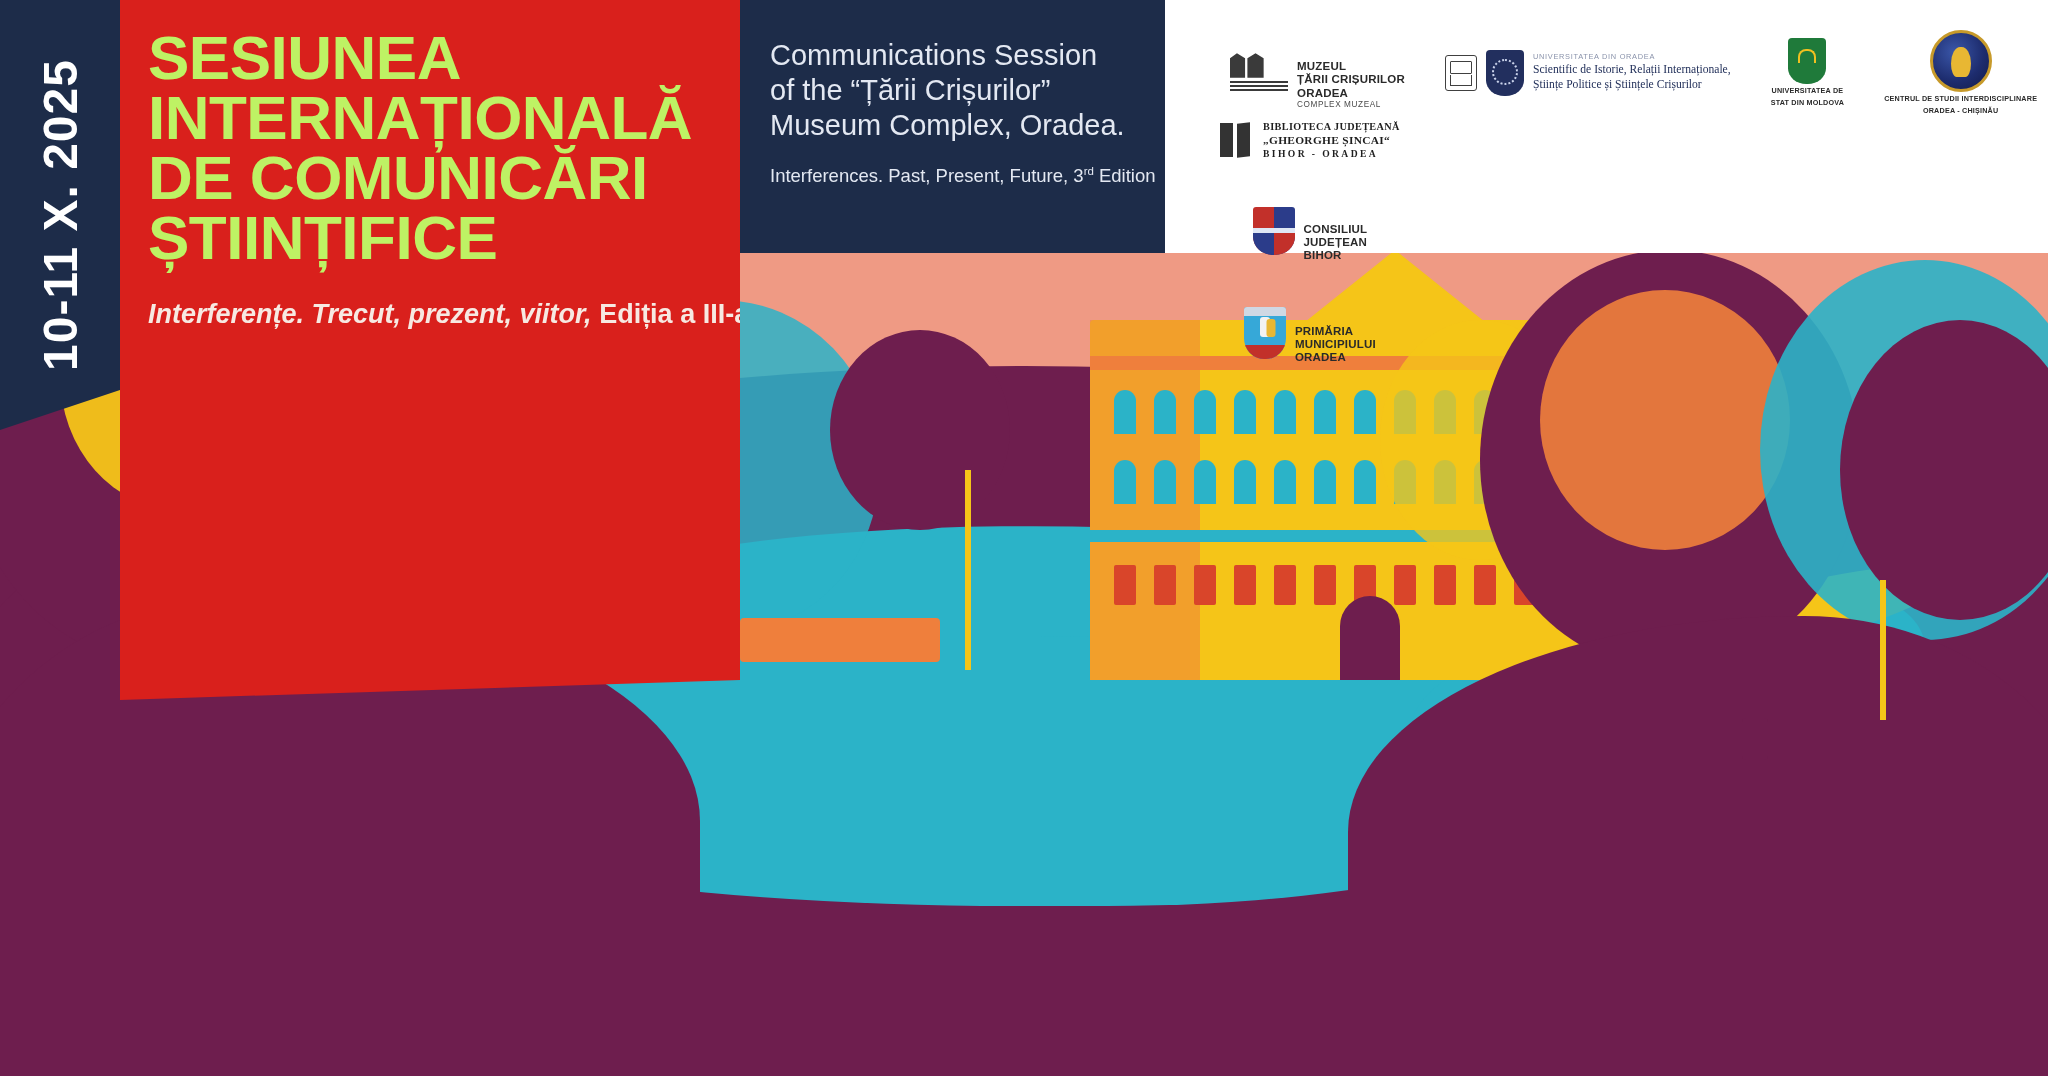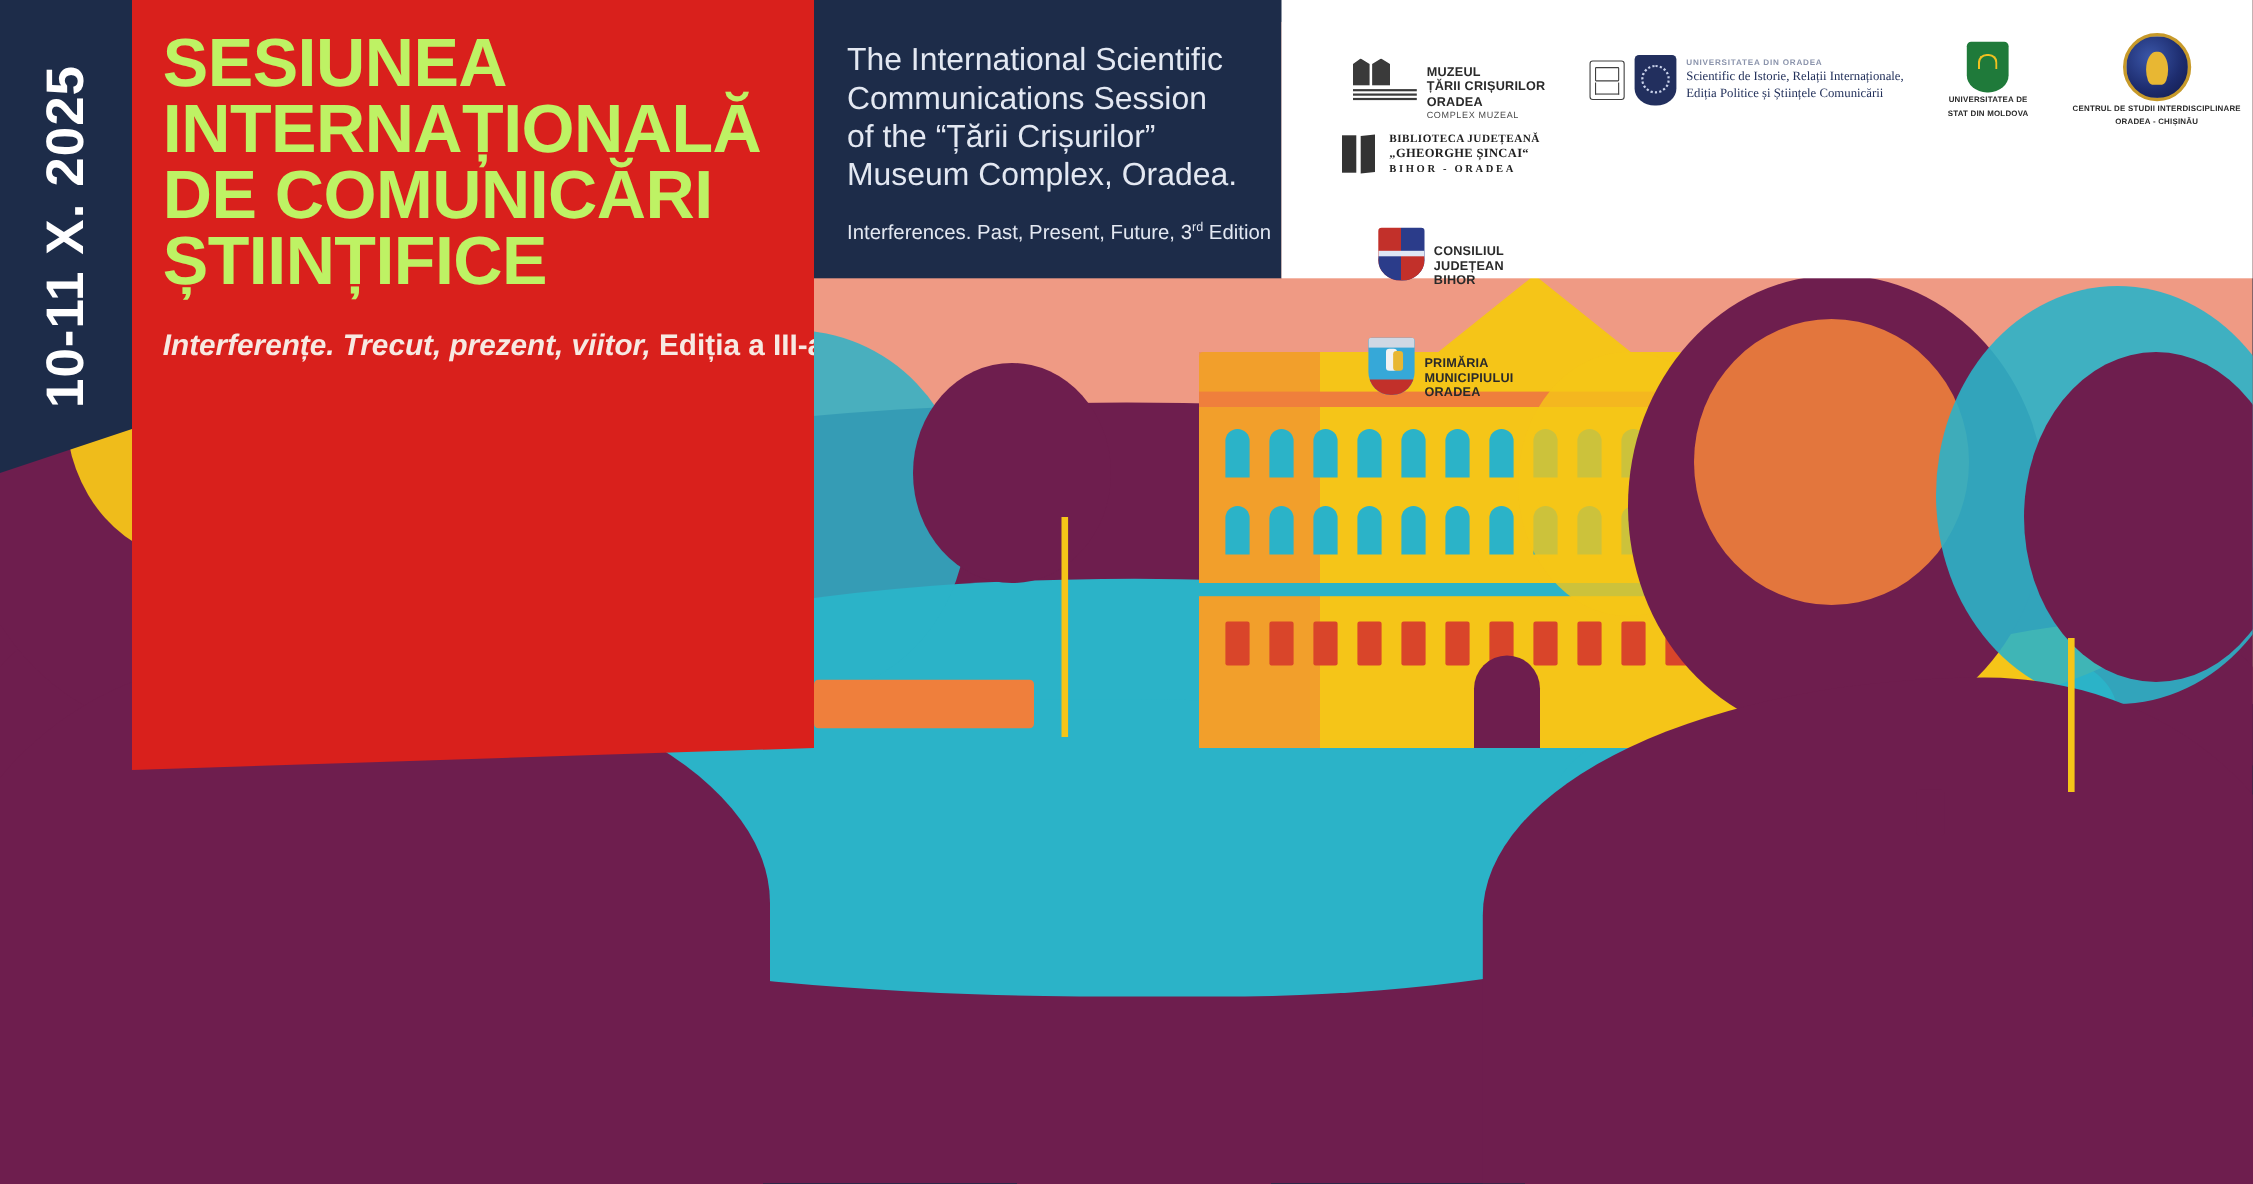--- a/index.html
+++ b/index.html
@@ -332,21 +332,21 @@
   }
   .logo-txt {
     color: #2a2a2a;
     line-height: 1.16;
   }
   .logo-txt .l1 { font-size: 11.5px; font-weight: 700; letter-spacing: .2px; margin-top: 24px; }
   .logo-txt .l2 { font-size: 11.5px; font-weight: 700; letter-spacing: .2px; }
   .logo-txt .l3 { font-size: 11.5px; font-weight: 700; letter-spacing: .2px; }
   .logo-txt .small { font-size: 8.2px; font-weight: 400; letter-spacing: .6px; color: #4a4a4a; }
 
-  .uo-txt .tiny { font-size: 7.4px; letter-spacing: .7px; color: #8a93ab; font-weight: 700; }
+  .uo-txt .tiny { font-size: 7.4px; letter-spacing: .7px; color: #8a93ab; font-weight: 400; }
   .uo-txt .serif {
     font-family: "Liberation Serif", serif;
     font-size: 11.6px;
     color: #22305a;
     line-height: 1.3;
   }
 
   .stack-logo { text-align: center; }
   .stack-logo .cap {
     margin-top: 3px;
@@ -565,21 +565,20 @@
       </div>
       <div class="title-sub">
       </div>
       <div class="title-theme"><span>Interferențe. Trecut, prezent, viitor,</span><span class="reg"> Ediția a III-a</span></div>
     </div>
   </div>
 
   <div class="navy-panel">
     <div class="navy-inner">
       <div class="en-title">
-        <div>The International Scientific</div>
         <div>Communications Session</div>
         <div>of the “Țării Crișurilor”</div>
         <div>Museum Complex, Oradea.</div>
       </div>
       <div class="en-sub"><span>Interferences. Past, Present, Future, 3</span><sup>rd</sup><span> Edition</span></div>
     </div>
   </div>
 
   <div class="logo-bar">
 
@@ -607,21 +606,21 @@
       <div class="logo">
         <span class="logo-mark">
           <span class="book-mark"></span>
         </span>
         <span class="logo-mark">
           <span class="shield uo-shield"></span>
         </span>
         <span class="logo-txt uo-txt">
           <div class="tiny">UNIVERSITATEA DIN ORADEA</div>
           <div class="serif">Scientific de Istorie, Relații Internaționale,</div>
-          <div class="serif">Ediția Politice și Științele Comunicării</div>
+          <div class="serif">Științe Politice și Științele Crișurilor</div>
         </span>
       </div>
 
       <div class="logo stack-logo" style="display:block">
         <span class="logo-mark" style="display:block">
           <span class="shield md-shield" style="margin:0 auto; display:block;">
 
             <span class="md-horn"></span>
           </span>
         </span>

